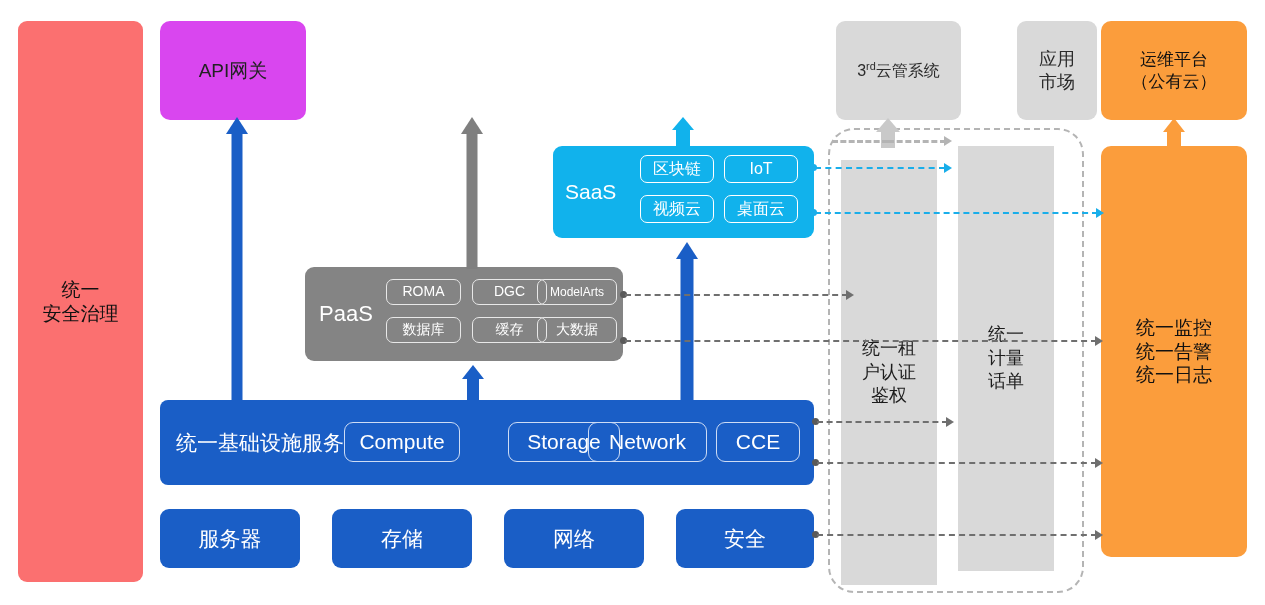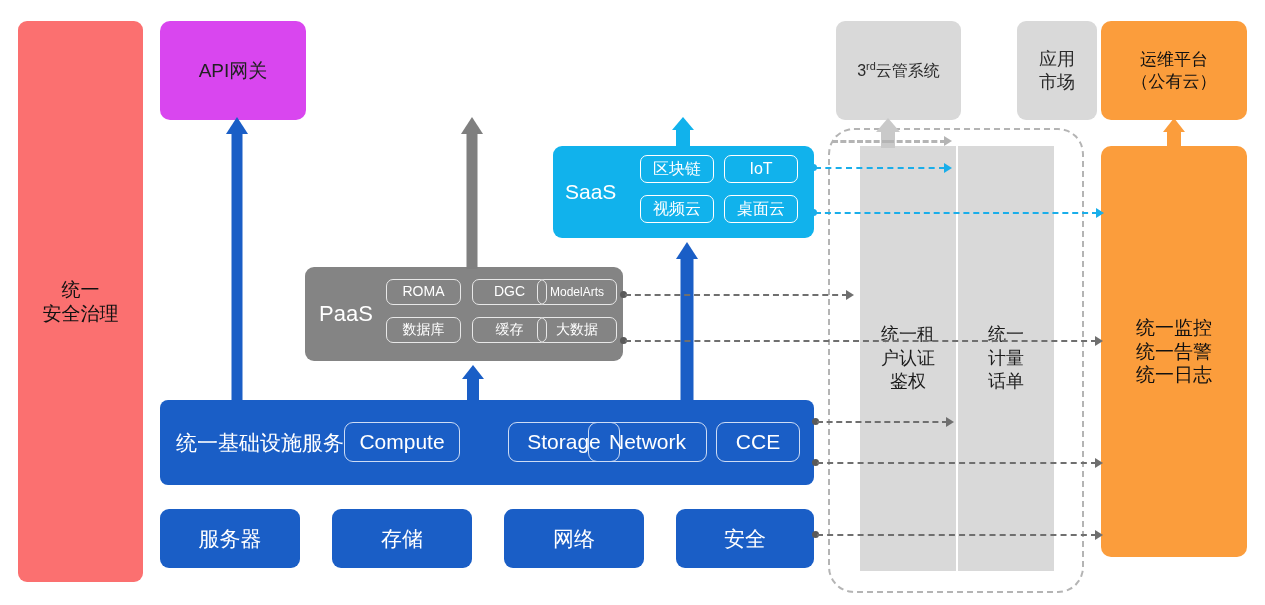--- a/index.html
+++ b/index.html
@@ -152,21 +152,21 @@
     position:absolute; left:828px; top:128px; width:256px; height:465px;
     border:2.5px dashed #b4b4b4; border-radius:26px; box-sizing:border-box;
   }
   .shared-col{
     position:absolute; width:96px;
     background:#d9d9d9;
     display:flex; align-items:center; justify-content:center;
     color:#1c1c1c; font-size:18px; text-align:center;
     line-height:1.3; white-space:pre-line;
   }
-  #shared-auth{  left:841px; top:146px; height:425px;margin-left:19px; }
+  #shared-auth{  left:841px; top:160px; height:425px; }
   #shared-meter{ left:958px; top:146px; height:425px; }
 
   
   .arrow-up{ position:absolute; }
   .arrow-up .shaft{ position:absolute; left:50%; transform:translateX(-50%); bottom:0; }
   .arrow-up .head{
     position:absolute; left:50%; transform:translateX(-50%); top:0;
     width:0;height:0; border-left:11px solid transparent; border-right:11px solid transparent;
   }
   #arrow-apigw{ left:222px; top:117px; width:30px; height:286px; }

